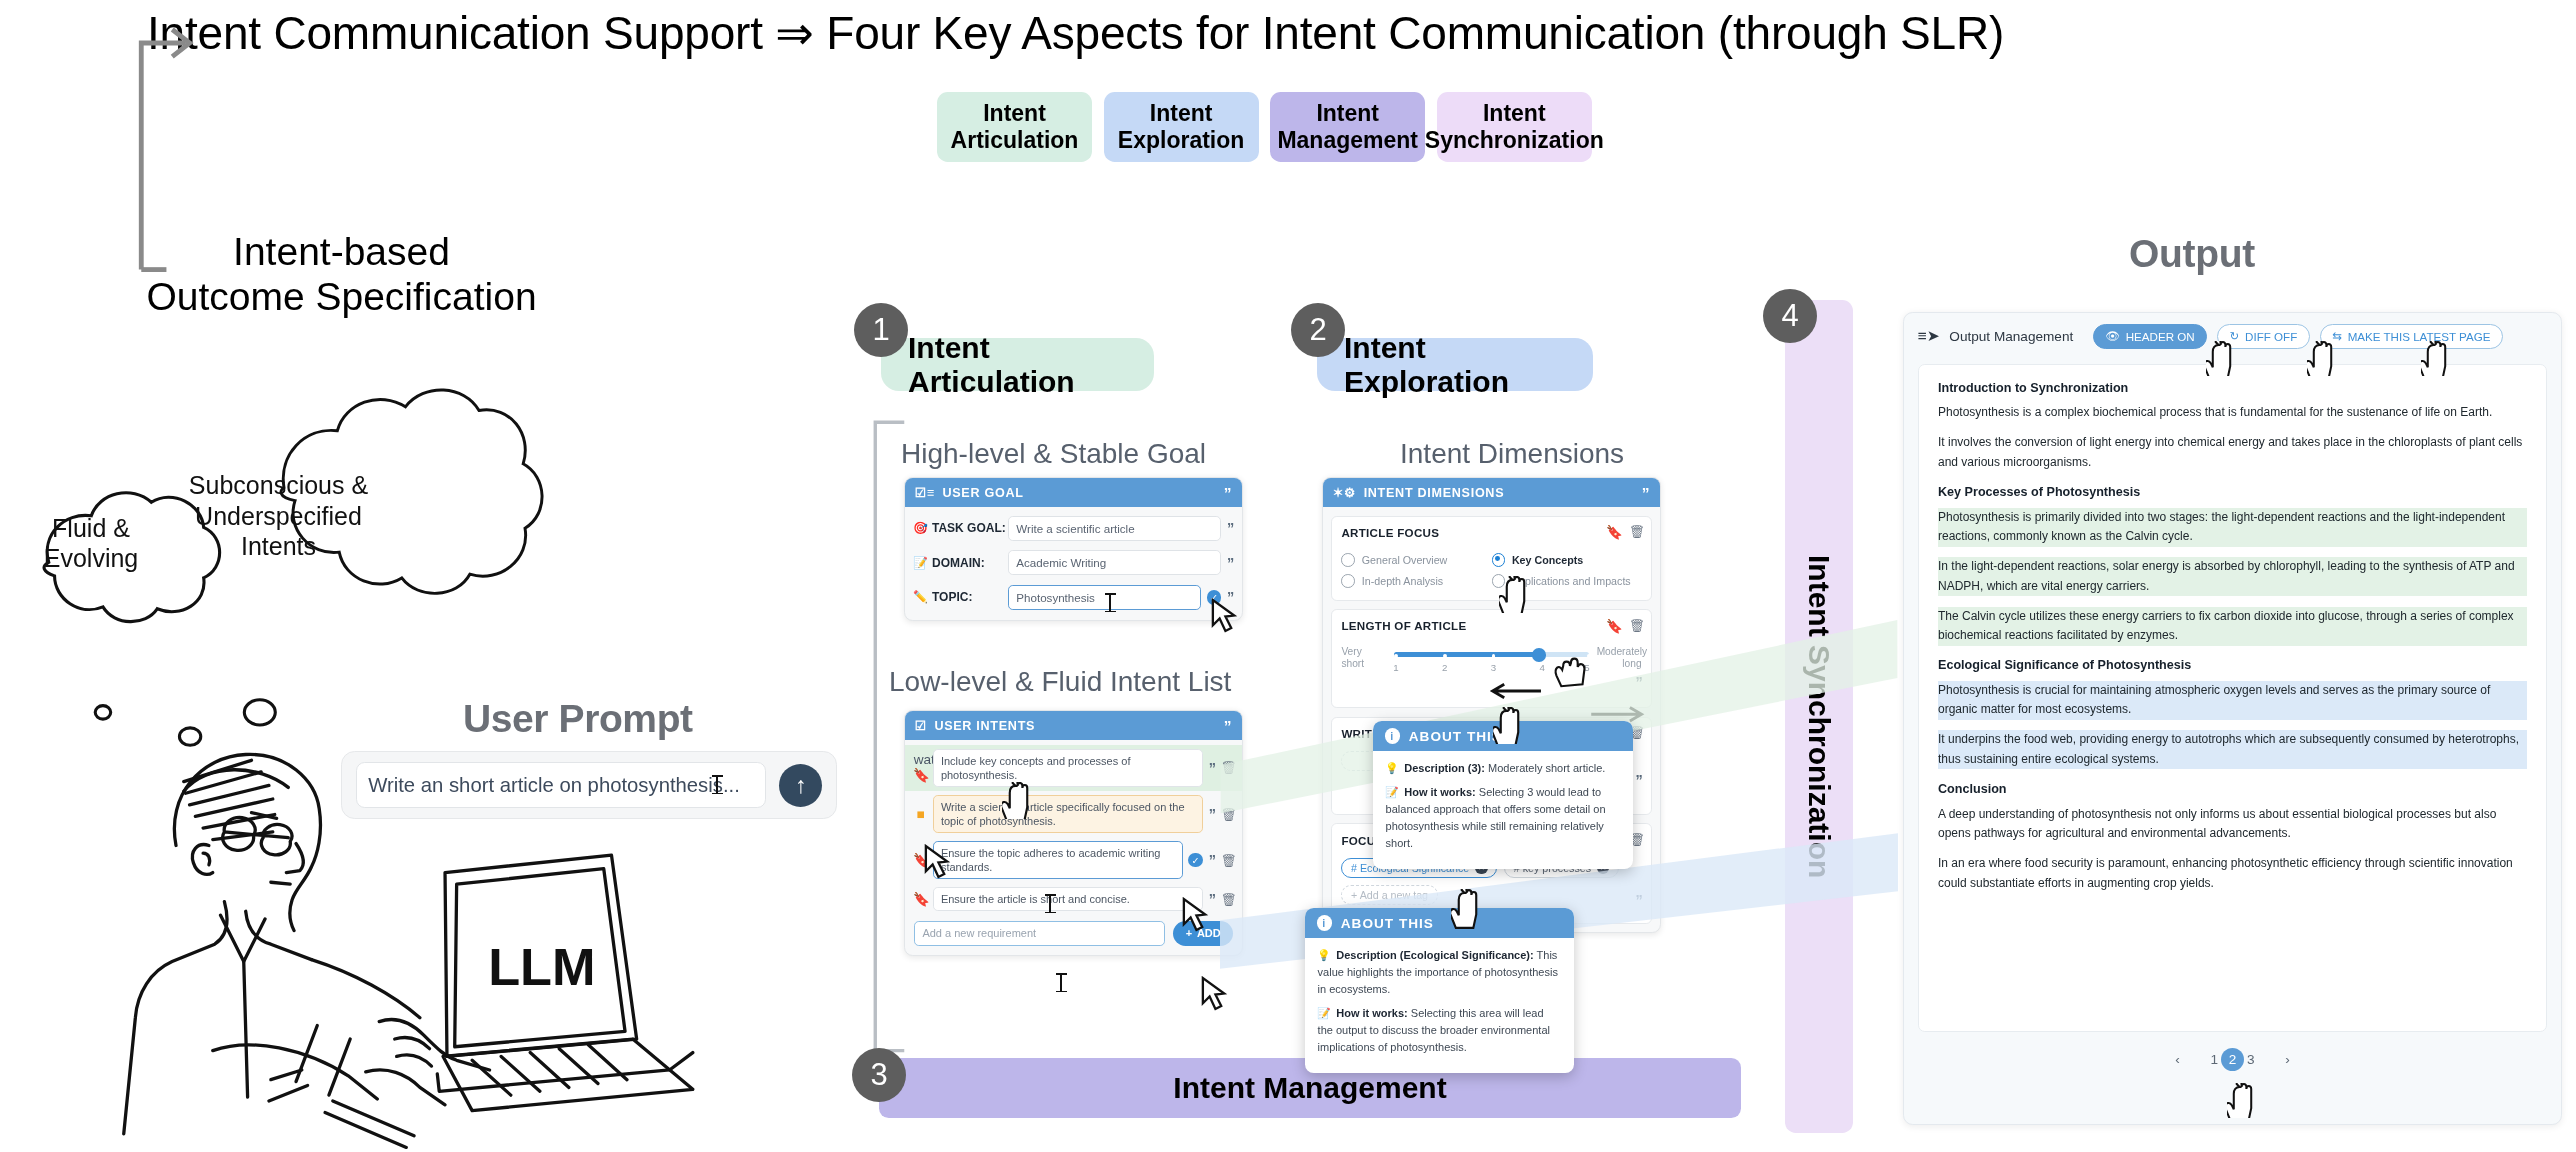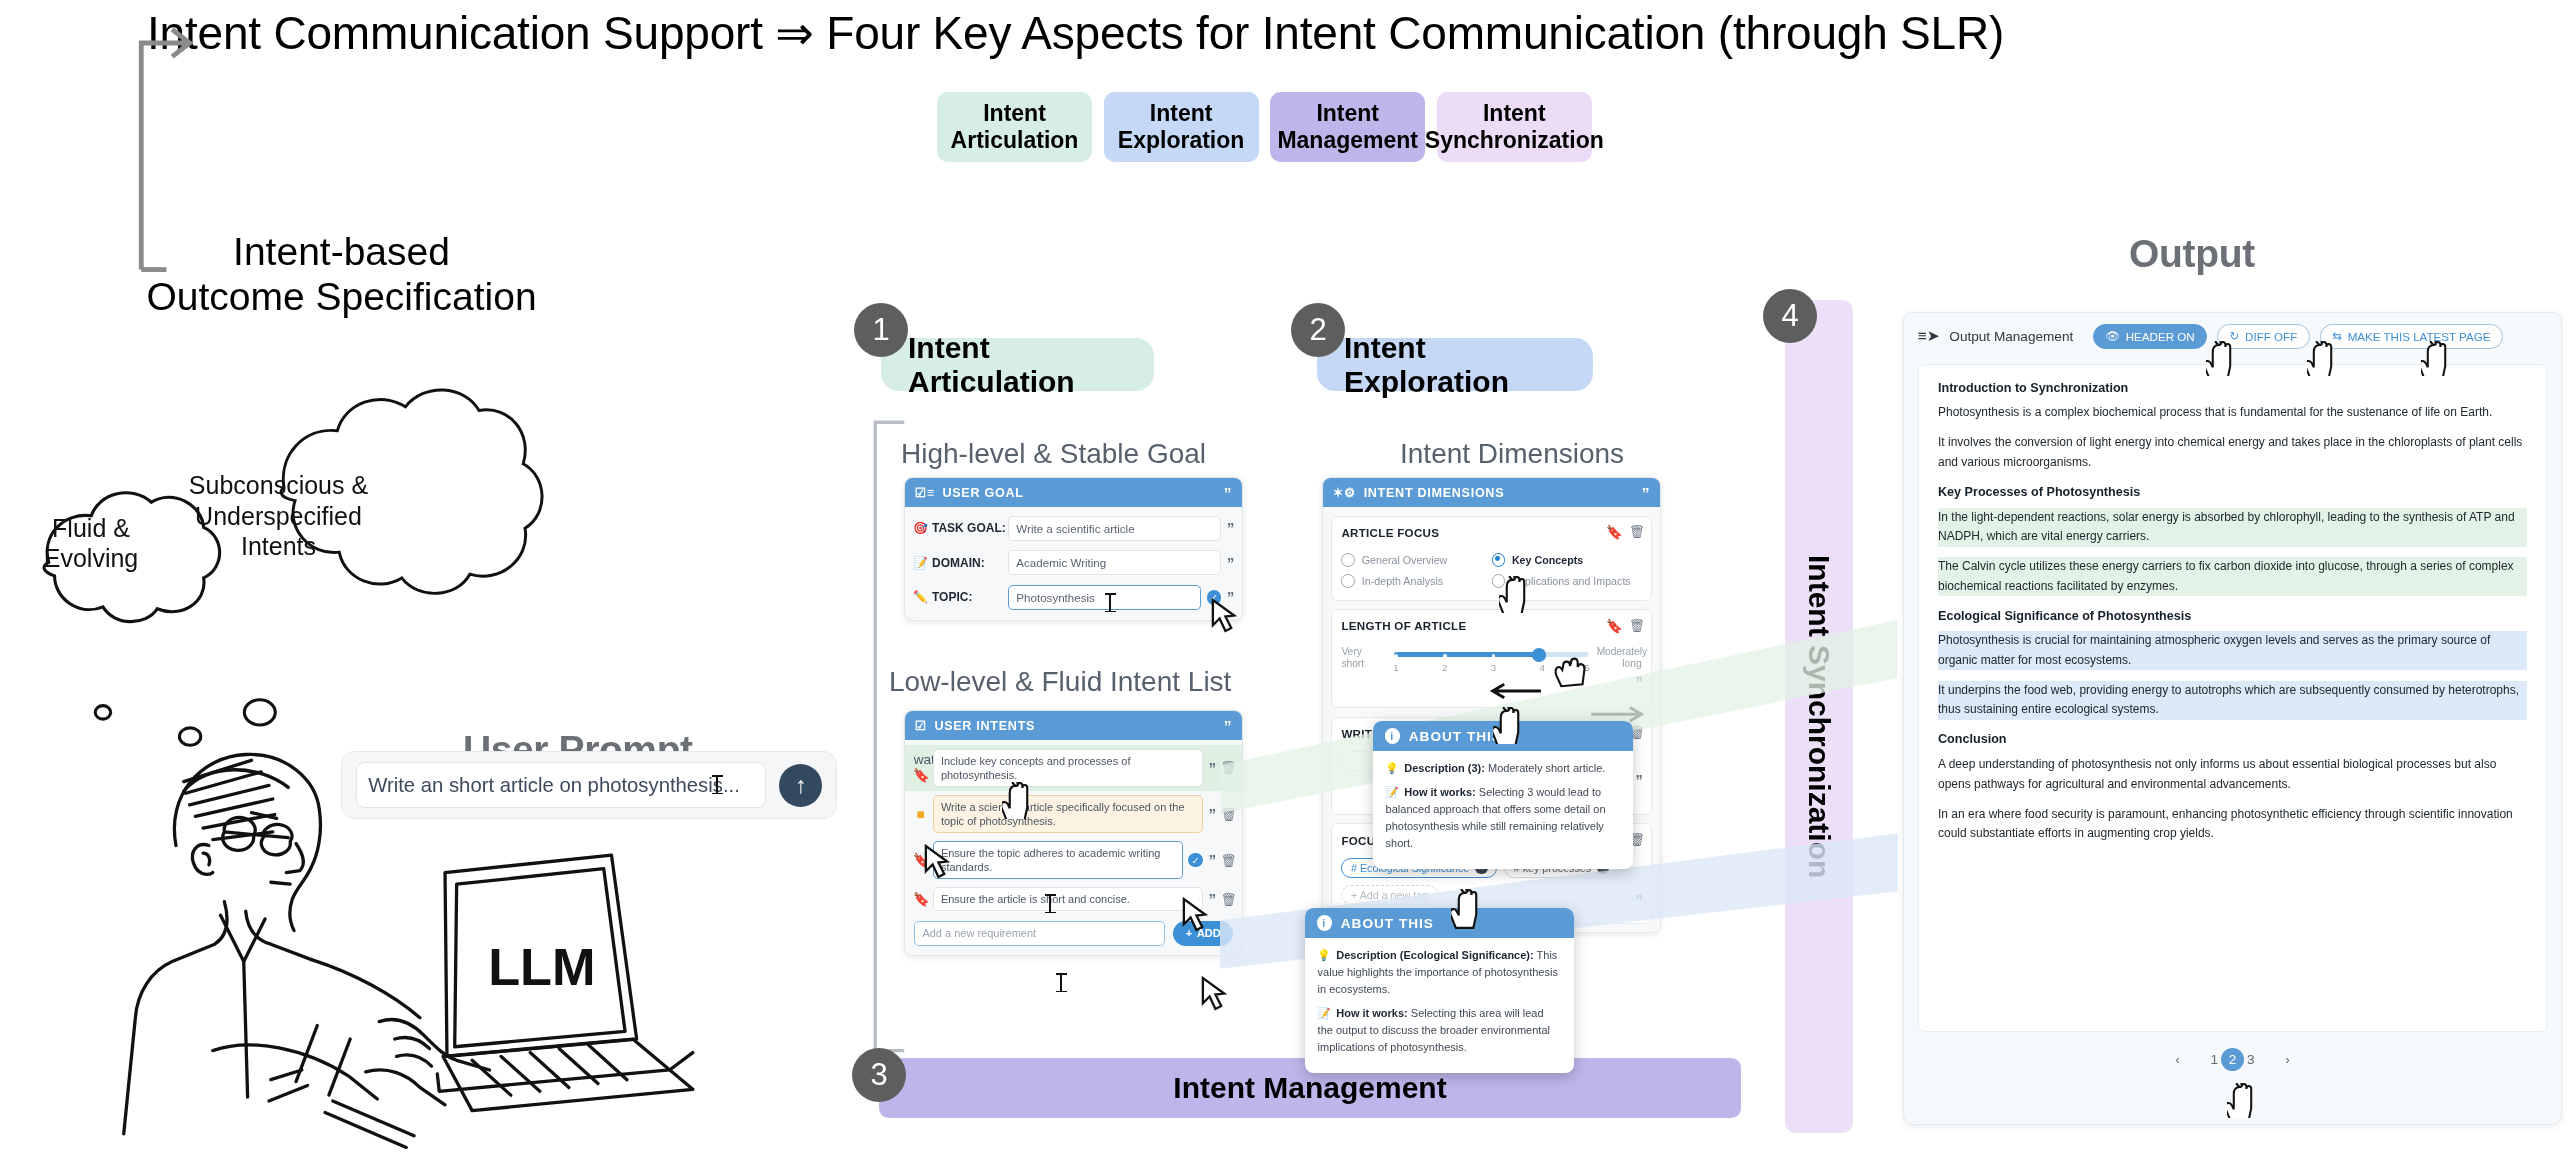--- a/index.html
+++ b/index.html
@@ -21,21 +21,21 @@
     display:flex; flex-direction:column; align-items:center; justify-content:center;
     font-size:23px; font-weight:700; line-height:1.18; color:#000; text-align:center;
   }
 
   
   #ibos-title {
     left:138px; top:230px; width:407px; text-align:center;
     font-size:39px; line-height:1.15; font-weight:400; color:#000;
   }
   #user-prompt-title {
-    left:463px; top:728px; font-size:39px; font-weight:700; color:#6b6f76;
+    left:463px; top:697px; font-size:39px; font-weight:700; color:#6b6f76;
     letter-spacing:-0.4px;
   }
   #prompt-box {
     left:341px; top:751px; width:496px; height:68px; background:#f5f6f7;
     border:1px solid #e6e8ea; border-radius:13.6px; display:flex; align-items:center;
     padding:0 13.6px; gap:13.6px;
   }
   #prompt-input {
     flex:1; height:46px; background:#fff; border:1px solid #e2e5e8; border-radius:8.7px;
     display:flex; align-items:center; padding:0 11.6px;
@@ -648,20 +648,21 @@
       <span>⇆</span>
       <span>MAKE THIS LATEST PAGE</span>
     </span>
   </div>
 
   <div id="doc">
     <h4>Introduction to Synchronization</h4>
     <p>Photosynthesis is a complex biochemical process that is fundamental for the sustenance of life on Earth.</p>
     <p>It involves the conversion of light energy into chemical energy and takes place in the chloroplasts of plant cells and various microorganisms.</p>
     <h4>Key Processes of Photosynthesis</h4>
+    <p class="hl-green">Photosynthesis is primarily divided into two stages: the light-dependent reactions and the light-independent reactions, commonly known as the Calvin cycle.</p>
     <p class="hl-green">In the light-dependent reactions, solar energy is absorbed by chlorophyll, leading to the synthesis of ATP and NADPH, which are vital energy carriers.</p>
     <p class="hl-green">The Calvin cycle utilizes these energy carriers to fix carbon dioxide into glucose, through a series of complex biochemical reactions facilitated by enzymes.</p>
     <h4>Ecological Significance of Photosynthesis</h4>
     <p class="hl-blue">Photosynthesis is crucial for maintaining atmospheric oxygen levels and serves as the primary source of organic matter for most ecosystems.</p>
     <p class="hl-blue">It underpins the food web, providing energy to autotrophs which are subsequently consumed by heterotrophs, thus sustaining entire ecological systems.</p>
     <h4>Conclusion</h4>
     <p>A deep understanding of photosynthesis not only informs us about essential biological processes but also opens pathways for agricultural and environmental advancements.</p>
     <p>In an era where food security is paramount, enhancing photosynthetic efficiency through scientific innovation could substantiate efforts in augmenting crop yields.</p>
   </div>
 

